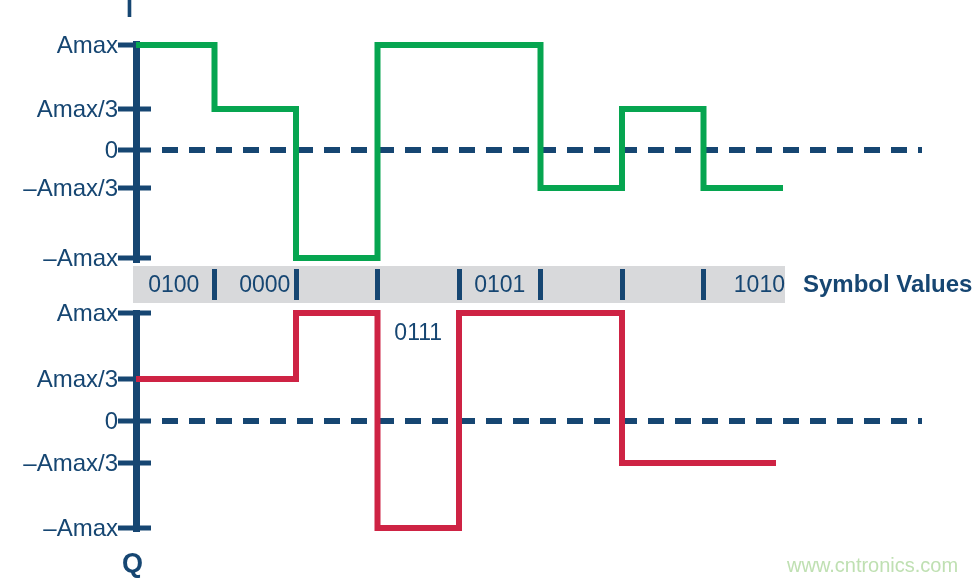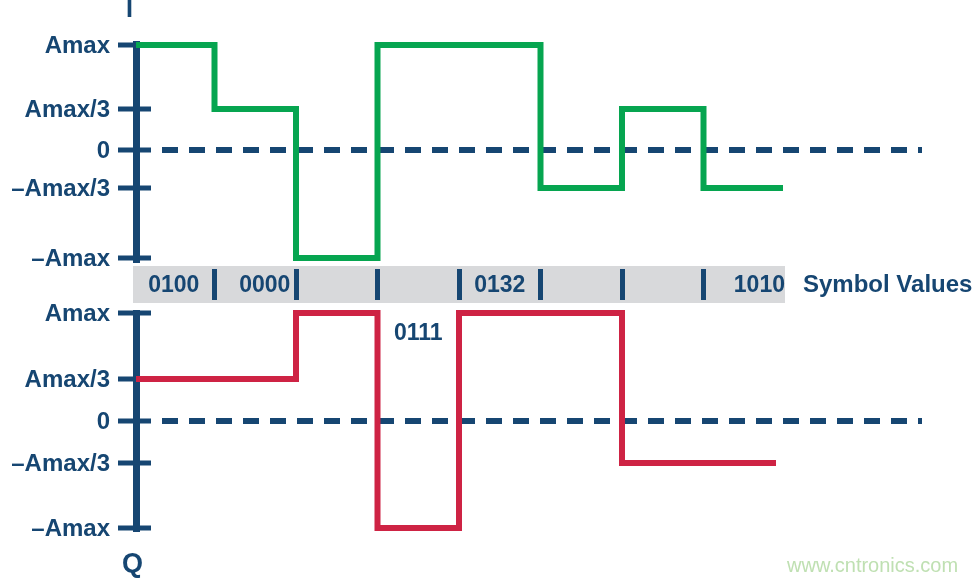--- a/index.html
+++ b/index.html
@@ -3,35 +3,36 @@
 <meta charset="utf-8">
 <style>
   html,body{margin:0;padding:0;background:#fff;}
   .canvas{
     position:relative;width:975px;height:582px;background:#ffffff;
     overflow:hidden;font-family:"Liberation Sans",sans-serif;
   }
   #wave-svg{position:absolute;left:0;top:0;width:975px;height:582px;}
   .ylabel{
     position:absolute;left:0;width:110px;text-align:right;
-    font-weight:bold;font-size:24px;line-height:30px;color:var(--navy);
+    font-weight:normal;font-size:24px;line-height:30px;color:var(--navy);
     white-space:nowrap;
+    padding-left:8px;
   }
   .axis-letter{
     position:absolute;font-weight:bold;color:var(--navy);white-space:nowrap;
   }
   #i-label{left:126px;top:-5px;font-size:25px;line-height:26px;}
   #q-label{left:122px;top:549px;font-size:27px;line-height:28px;}
   #symbol-band{
     position:absolute;left:133px;top:266px;width:652px;height:37px;
     background:var(--band);
   }
   .symcell{
     position:absolute;top:0;height:37px;line-height:37px;text-align:center;
-    font-weight:bold;font-size:23px;color:var(--navy);
+    font-weight:normal;font-size:23px;color:var(--navy);
   }
   .symsep{
     position:absolute;top:3px;height:31px;width:5px;background:var(--navy);
   }
   #symbol-values-label{
     position:absolute;left:803px;top:269px;font-weight:bold;font-size:24px;
     line-height:30px;color:var(--navy);white-space:nowrap;
   }
   #watermark{
     position:absolute;left:787px;top:553px;font-size:20px;line-height:24px;
@@ -80,21 +81,21 @@
   <div id="i-label" class="axis-letter">I</div>
   <div id="q-label" class="axis-letter">Q</div>
 
   <div id="symbol-band">
       <div class="symcell" style="left: 0px; width: 81.5px;">0100</div>
       <div class="symcell" style="left: 91px; width: 81.5px;">0000</div>
       <div class="symsep" style="left: 79px;"></div>
       <div class="symsep" style="left: 160.5px;"></div>
       <div class="symcell" style="left: 244.5px; width: 81.5px; margin-top: 48px;">0111</div>
       <div class="symsep" style="left: 242px;"></div>
-      <div class="symcell" style="left: 326px; width: 81.5px;">0132</div>
+      <div class="symcell" style="left: 326px; width: 81.5px;">0101</div>
       <div class="symsep" style="left: 323.5px;"></div>
       <div class="symsep" style="left: 405px;"></div>
       <div class="symsep" style="left: 486.5px;"></div>
       <div class="symcell" style="left: 570.5px; width: 81.5px; text-align: right;">1010</div>
       <div class="symsep" style="left: 568px;"></div>
     </div>
 
   <div id="symbol-values-label">Symbol Values</div>
 
   <div id="watermark">www.cntronics.com</div>

